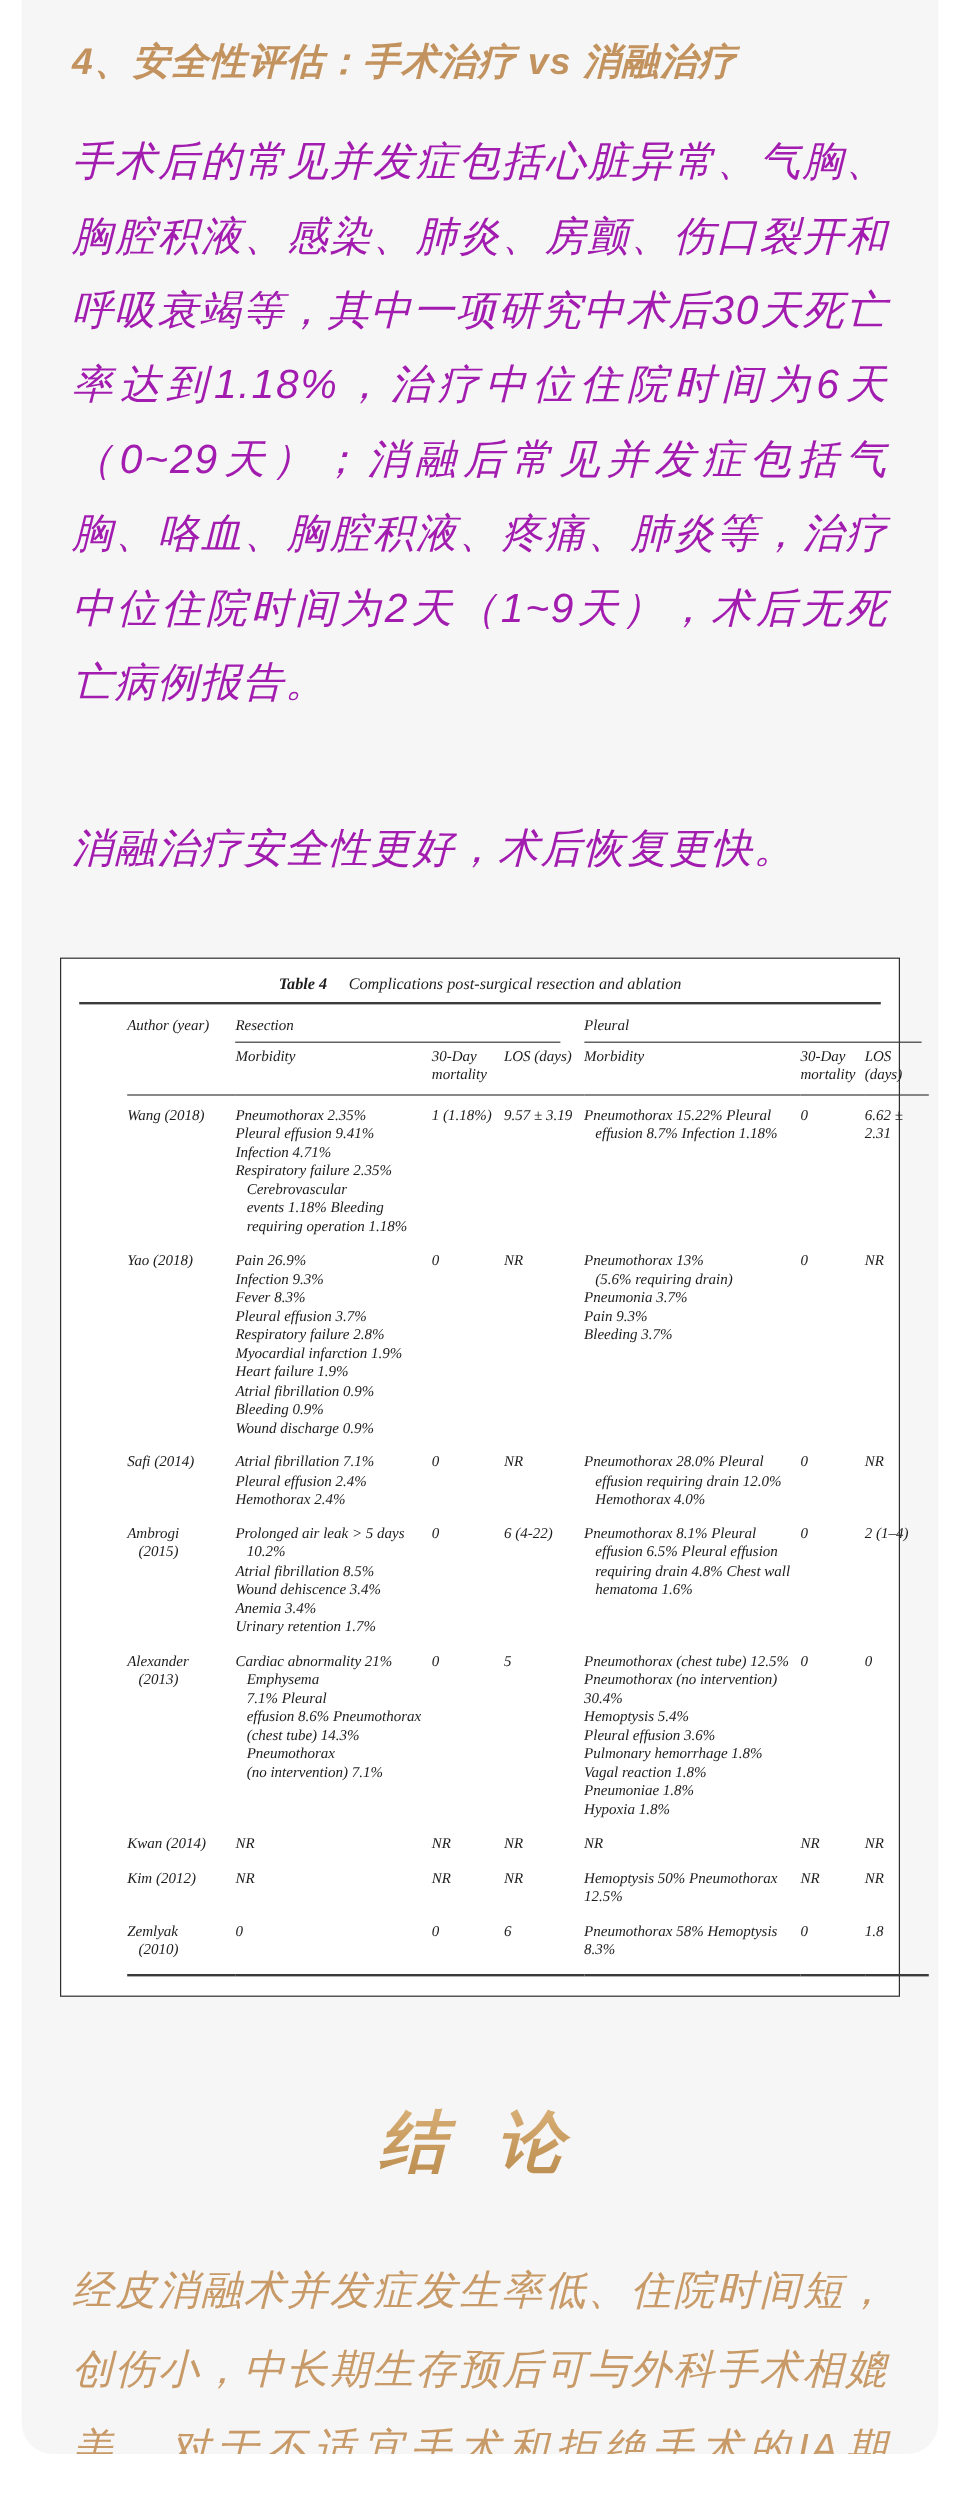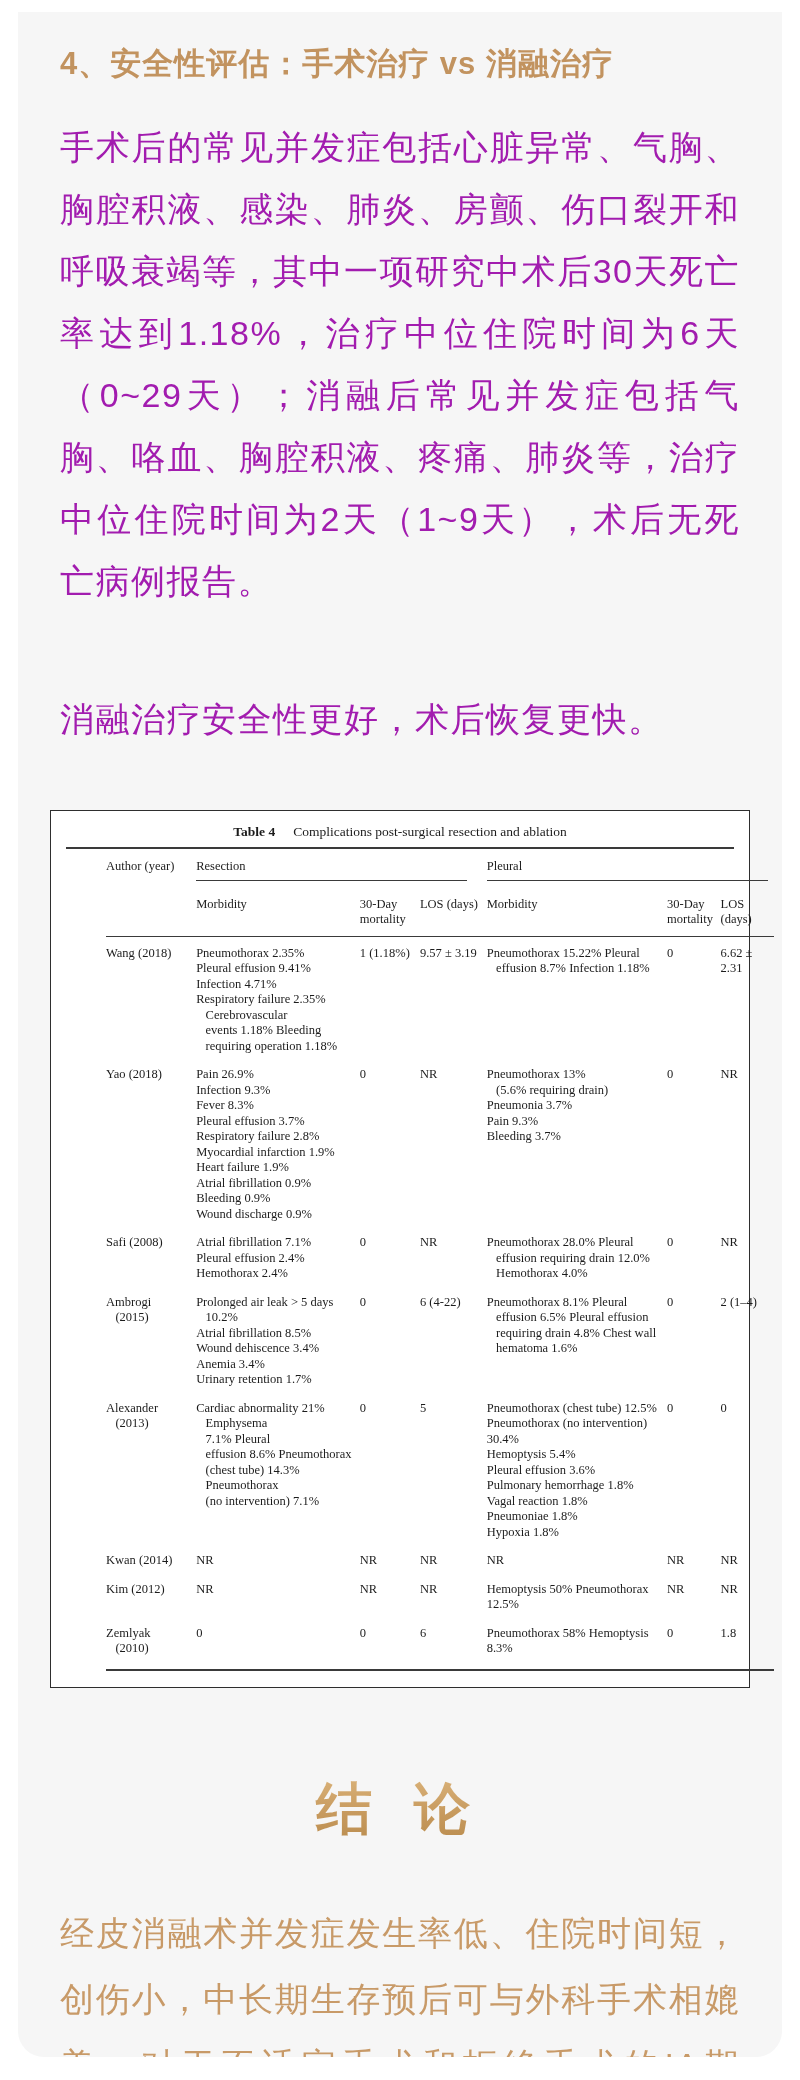--- a/index.html
+++ b/index.html
@@ -11,28 +11,29 @@
   }
   .page {
     width: 800px;
     height: 2080px;
     background: #ffffff;
     position: relative;
   }
   .card {
     position: absolute;
     left: 18px;
-    top: 12px;
+    top: 0;
     width: 764px;
     height: 2045px;
     background: #f6f6f6;
     border-radius: 0 0 26px 26px;
     overflow: hidden;
     box-sizing: border-box;
     padding: 30px 42px 0 42px;
+    font-style: italic;
   }
   .heading {
     font-size: 31px;
     font-weight: bold;
     color: #c2935f;
     letter-spacing: 1px;
     margin: 0 0 30px 0;
     line-height: 44px;
   }
   .body-text {
@@ -83,21 +84,21 @@
     white-space: pre-wrap;
     word-wrap: break-word;
   }
   tr.groups th { padding-top: 10px; padding-bottom: 2px; }
   tr.groups .gline {
     display: block;
     border-bottom: 1.6px solid #3a3a3a;
     padding-bottom: 5px;
   }
   tr.groups .g1 .gline { margin-right: 14px; }
-  tr.subs th { padding-top: 14px; padding-bottom: 8px; border-bottom: 1.6px solid #3a3a3a; }
+  tr.subs th { padding-top: 2px; padding-bottom: 8px; border-bottom: 1.6px solid #3a3a3a; }
   tbody.rows td { padding-top: 9px; padding-bottom: 4px; }
   tbody.rows { border-bottom: 2px solid #3a3a3a; }
   tbody.rows:after { content: ""; display: block; height: 8px; }
   
   .conclusion-title {
     margin-top: 84px;
     text-align: center;
     font-family: "Liberation Serif", serif;
     font-weight: bold;
     font-size: 56px;
@@ -193,21 +194,21 @@
     <td>NR</td>
     <td>Pneumothorax 13%
    (5.6% requiring drain)
 Pneumonia 3.7%
 Pain 9.3%
 Bleeding 3.7%</td>
     <td>0</td>
     <td>NR</td>
   </tr>
             <tr>
-    <td>Safi (2008)</td>
+    <td>Safi (2014)</td>
     <td>Atrial fibrillation 7.1%
 Pleural effusion 2.4%
 Hemothorax 2.4%</td>
     <td>0</td>
     <td>NR</td>
     <td>Pneumothorax 28.0% Pleural
    effusion requiring drain 12.0%
    Hemothorax 4.0%</td>
     <td>0</td>
     <td>NR</td>

